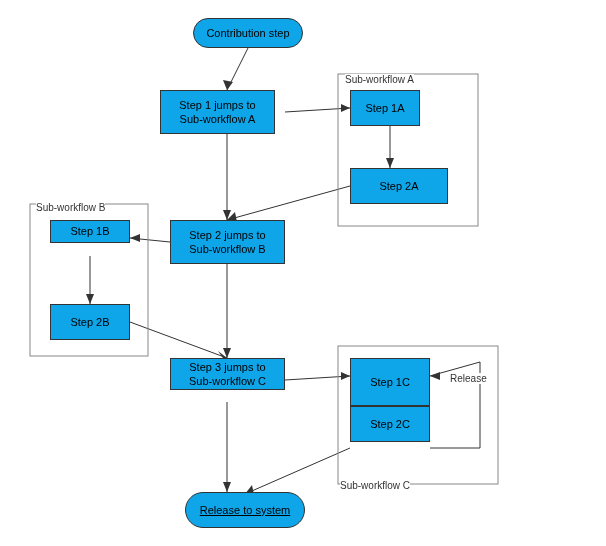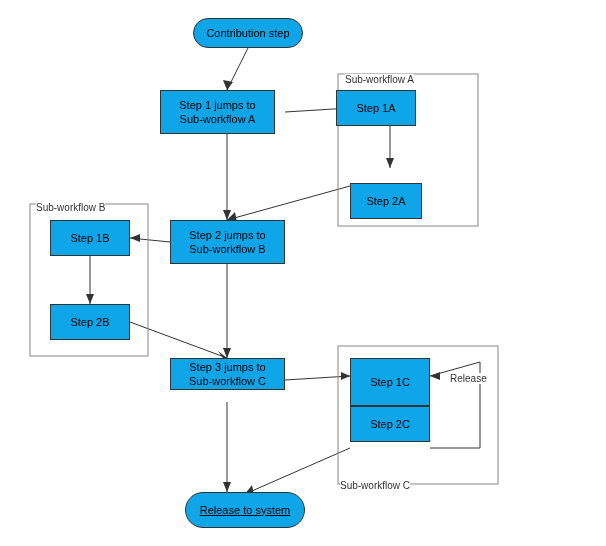--- a/index.html
+++ b/index.html
@@ -105,33 +105,33 @@
   </svg>
 
   <div class="node node-rounded" style="left:193px;top:18px;width:110px;height:30px;">
     <span>Contribution step</span>
   </div>
 
   <div class="node node-rect" style="left:160px;top:90px;width:115px;height:44px;">
     <span>Step 1 jumps to<br>Sub-workflow A</span>
   </div>
 
-  <div class="node node-rect" style="left:336px;top:90px;width:80px;height:36px;">
+  <div class="node node-rect" style="left:350px;top:90px;width:70px;height:36px;">
     <span>Step 1A</span>
   </div>
 
-  <div class="node node-rect" style="left:350px;top:183px;width:72px;height:36px;">
+  <div class="node node-rect" style="left:350px;top:168px;width:98px;height:36px;">
     <span>Step 2A</span>
   </div>
 
   <div class="node node-rect" style="left:170px;top:220px;width:115px;height:44px;">
     <span>Step 2 jumps to<br>Sub-workflow B</span>
   </div>
 
-  <div class="node node-rect" style="left:50px;top:220px;width:80px;height:36px;">
+  <div class="node node-rect" style="left:50px;top:220px;width:80px;height:23px;">
     <span>Step 1B</span>
   </div>
 
   <div class="node node-rect" style="left:50px;top:304px;width:80px;height:36px;">
     <span>Step 2B</span>
   </div>
 
   <div class="node node-rect" style="left:170px;top:358px;width:115px;height:32px;">
     <span>Step 3 jumps to<br>Sub-workflow C</span>
   </div>

